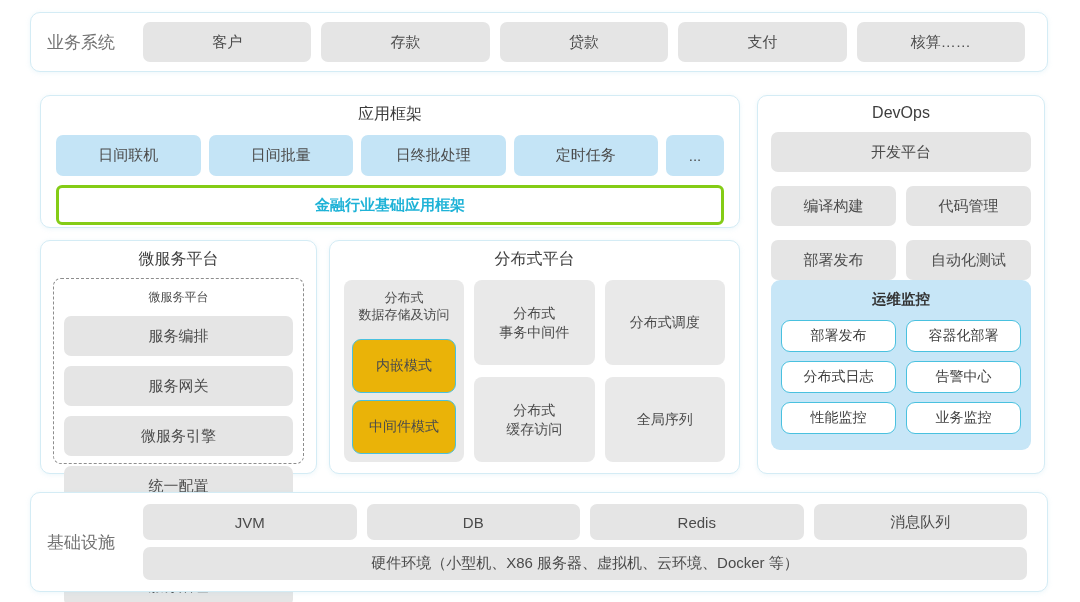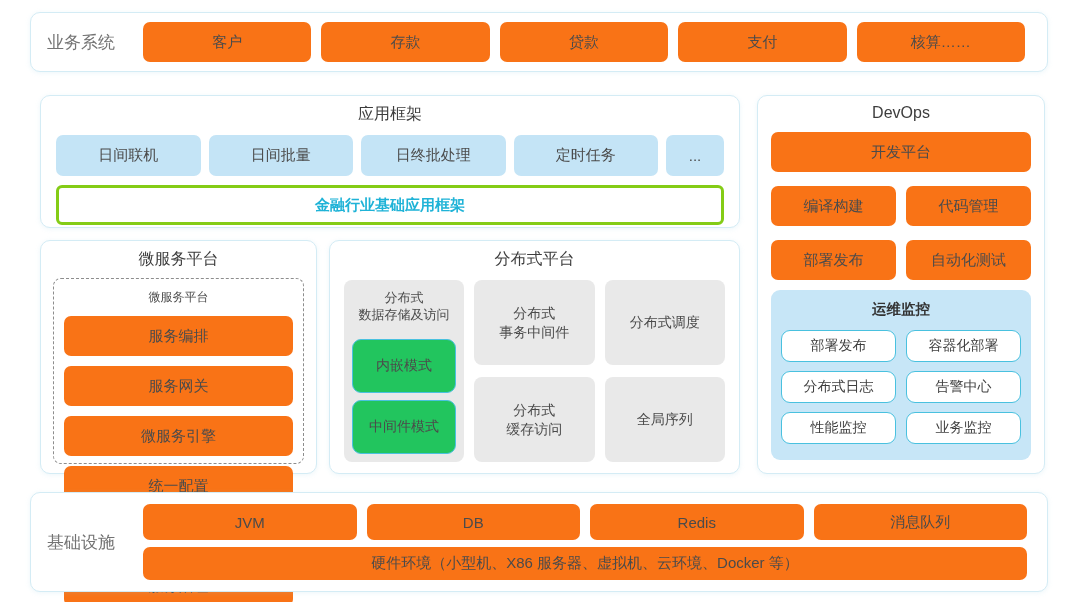--- a/index.html
+++ b/index.html
@@ -9,21 +9,21 @@
   }
   .card{
     position:absolute;background:#ffffff;
     border:1px solid #d4ecf5;border-radius:10px;
     box-shadow:0 1px 5px rgba(150,205,230,0.18);
     box-sizing:border-box;
   }
   .side-label{font-size:17px;color:#737373;white-space:nowrap;}
   .card-title{font-size:16px;color:#3d3d3d;text-align:center;font-weight:500;}
   .chip{
-    background:#f97316;border-radius:7px;color:#4b4b4b;font-size:15px;
+    background:#e5e5e5;border-radius:7px;color:#4b4b4b;font-size:15px;
     display:flex;align-items:center;justify-content:center;box-sizing:border-box;
   }
   .chip.blue{background:#c4e4f6;}
   .chip-row{display:flex;gap:10px;flex:1;}
   .chip-row .chip{flex:1;height:40px;}
 
   
   .top-card{left:30px;top:12px;width:1018px;height:60px;display:flex;align-items:center;padding:0 22px 0 16px;}
   .top-card .side-label{width:96px;flex:none;}
 
@@ -58,33 +58,33 @@
     background:#e9e9e9;border-radius:8px;color:#4b4b4b;font-size:14px;
     display:flex;align-items:center;justify-content:center;box-sizing:border-box;
   }
   .pre{white-space:pre-line;text-align:center;line-height:1.3;}
   .dist-storage{
     grid-row:1 / 3;display:flex;flex-direction:column;align-items:stretch;
     justify-content:flex-start;padding:8px 8px;
   }
   .block-title{font-size:13px;color:#4b4b4b;text-align:center;margin:2px 0 8px;}
   .mode-box{
-    background:#22c55e;border:1px solid #49c1df;border-radius:9px;
+    background:#eab308;border:1px solid #49c1df;border-radius:9px;
     color:#4b4b4b;font-size:14px;flex:1;margin-top:7px;
     display:flex;align-items:center;justify-content:center;
   }
   .mode-box:first-of-type{margin-top:0;}
 
   
   .devops-card{left:757px;top:95px;width:288px;height:379px;padding:8px 13px;}
   .devops-card .chip.full{margin-top:10px;height:40px;}
   .two-row{display:flex;gap:10px;margin-top:14px;}
   .two-row .chip{flex:1;height:40px;}
   .monitor-panel{
-    margin-top:10px;background:#c7e6f7;border-radius:9px;height:170px;
+    background:#c7e6f7;border-radius:9px;height:170px;
     padding:8px 10px;box-sizing:border-box;
   }
   .panel-title{font-size:14.5px;font-weight:600;color:#333333;text-align:center;margin:2px 0 11px;}
   .monitor-grid{display:grid;grid-template-columns:1fr 1fr;grid-auto-rows:32px;gap:9px 10px;}
   .white-chip{
     background:#ffffff;border:1px solid #49c1df;border-radius:9px;
     color:#3f3f3f;font-size:14px;display:flex;align-items:center;justify-content:center;
   }
 
   

